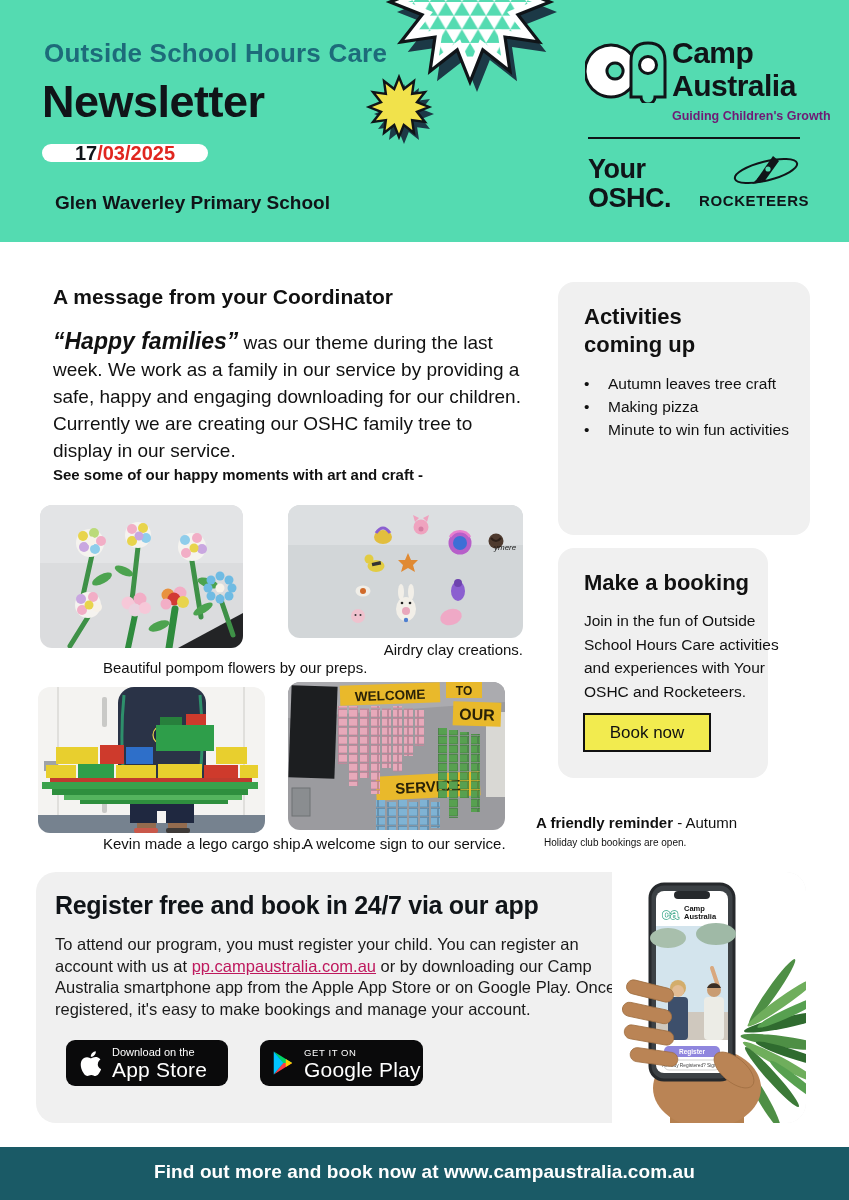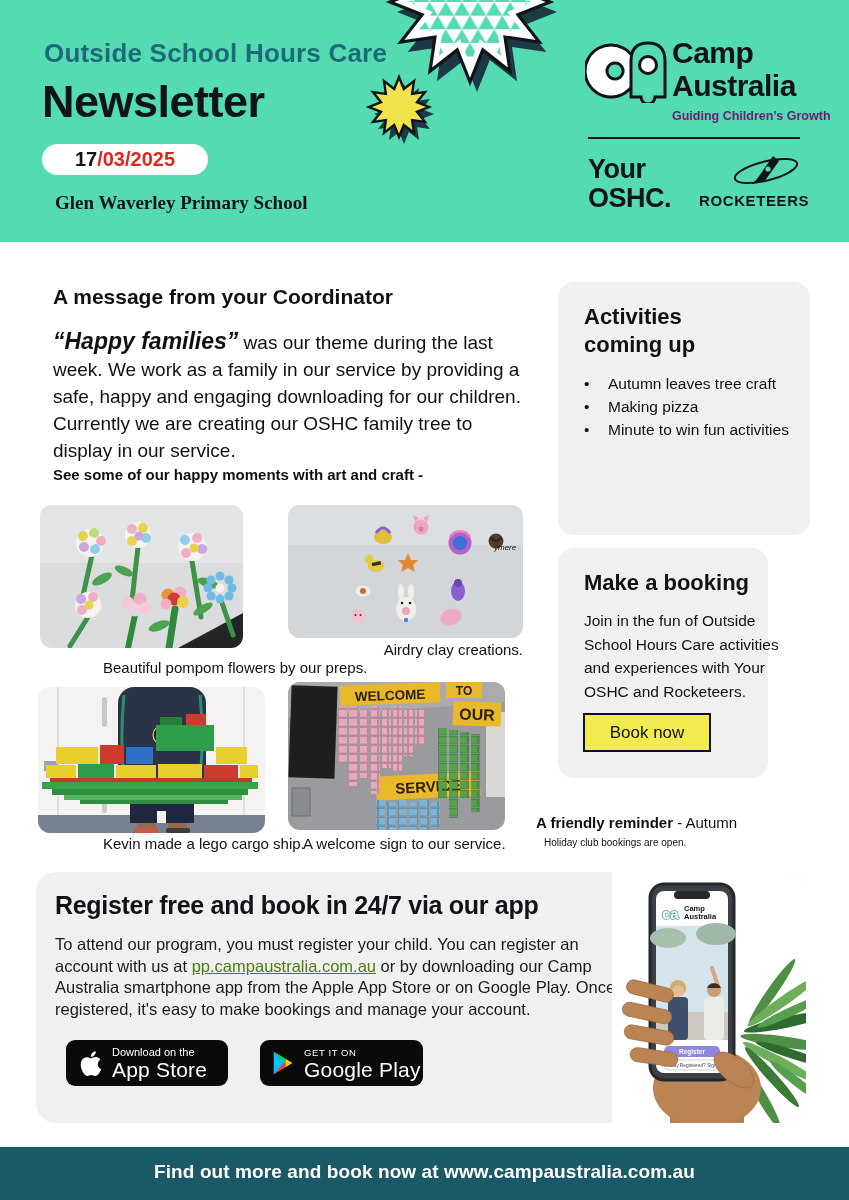--- a/index.html
+++ b/index.html
@@ -4,24 +4,24 @@
 <style>
   * { margin:0; padding:0; box-sizing:border-box; }
   html,body { background:#888; }
   body { font-family:"Liberation Sans", sans-serif; }
   .page { position:relative; width:849px; height:1200px; background:#fff; margin:0 auto; overflow:hidden; }
 
   
   .header { position:absolute; left:0; top:0; width:849px; height:242px; background:#54DBB1; overflow:hidden; }
   .hdr-category { position:absolute; left:44px; top:38px; font-size:26px; font-weight:700; color:#1D6B7A; letter-spacing:0.2px; }
   .hdr-title { position:absolute; left:42px; top:76px; font-size:45px; font-weight:800; color:#101418; letter-spacing:-0.5px; }
-  .date-pill { position:absolute; left:42px; top:144px; width:166px; height:31px; background:#fff; border-radius:16px;
+  .date-pill { position:absolute; left:42px; top:144px; width:166px; height:18px; background:#fff; border-radius:16px;
                display:flex; align-items:center; justify-content:center; font-size:20px; font-weight:700; }
   .date-day { color:#101418; } .date-rest { color:#E0261F; }
-  .hdr-school { position:absolute; left:55px; top:192px; font-size:19px; font-weight:700; color:#101418;font-family:Liberation Serif, serif; }
+  .hdr-school { position:absolute; left:55px; top:192px; font-size:19px; font-weight:700; color:#101418; }
   .star-burst { position:absolute; left:360px; top:0; }
   .star-yellow { position:absolute; left:360px; top:72px; }
 
   .ca-logo { position:absolute; left:585px; top:33px; }
   .ca-wordmark { position:absolute; left:672px; top:36px; font-size:30px; line-height:33px; font-weight:800; color:#101418; white-space:pre-line; letter-spacing:-0.5px; }
   .ca-tagline { position:absolute; left:672px; top:109px; font-size:12.5px; font-weight:700; color:#701a75; }
   .hdr-divider { position:absolute; left:588px; top:137px; width:212px; height:2px; background:#101418; }
   .your-oshc { position:absolute; left:588px; top:155px; font-size:27px; line-height:29px; font-weight:800; color:#101418; white-space:pre-line; letter-spacing:-0.5px; }
   .rocket-icon { position:absolute; left:726px; top:147px; }
   .rocketeers { position:absolute; left:699px; top:192px; font-size:15px; font-weight:800; color:#101418; letter-spacing:0.6px; }
@@ -48,21 +48,21 @@
   .book-body { margin:12px 0 0 26px; width:204px; font-size:15.5px; line-height:23.5px; color:#111; }
   .book-btn { position:absolute; left:25px; top:165px; width:128px; height:39px; background:#F2EB4F; border:2px solid #111;
               font-family:"Liberation Sans",sans-serif; font-size:17px; color:#111; cursor:pointer; }
   .reminder-l1 { position:absolute; left:536px; top:814px; font-size:15px; color:#111; white-space:nowrap; }
   .reminder-l2 { position:absolute; left:544px; top:837px; font-size:10px; color:#111; white-space:nowrap; }
 
   
   .card-register { left:36px; top:872px; width:770px; height:251px; border-radius:20px; }
   .reg-heading { position:absolute; left:19px; top:19px; font-size:25px; font-weight:800; color:#101418; letter-spacing:-0.3px; }
   .reg-body { position:absolute; left:19px; top:62px; width:578px; font-size:16.5px; line-height:21.5px; color:#1A1A1A; }
-  .reg-link { color:#4d7c0f; text-decoration:underline; }
+  .reg-link { color:#be185d; text-decoration:underline; }
   .badge { position:absolute; top:168px; height:46px; background:#0A0A0B; border-radius:9px; display:flex; align-items:center; color:#fff; cursor:pointer; }
   .badge-appstore { left:30px; width:162px; padding-left:13px; gap:10px; }
   .badge-google { left:224px; width:163px; padding-left:11px; gap:9px; }
   .badge-small { font-size:11px; line-height:13px; }
   .badge-google .badge-small { font-size:9.5px; letter-spacing:0.6px; }
   .badge-big { font-size:21px; line-height:22px; font-weight:500; letter-spacing:0.2px; }
   .phone-panel { position:absolute; left:612px; top:872px; width:194px; height:251px; background:#fff; border-radius:0 20px 20px 0; overflow:hidden; }
 
   
   .footer { position:absolute; left:0; top:1147px; width:849px; height:53px; background:#1A5A66; display:flex; align-items:center; justify-content:center; }

